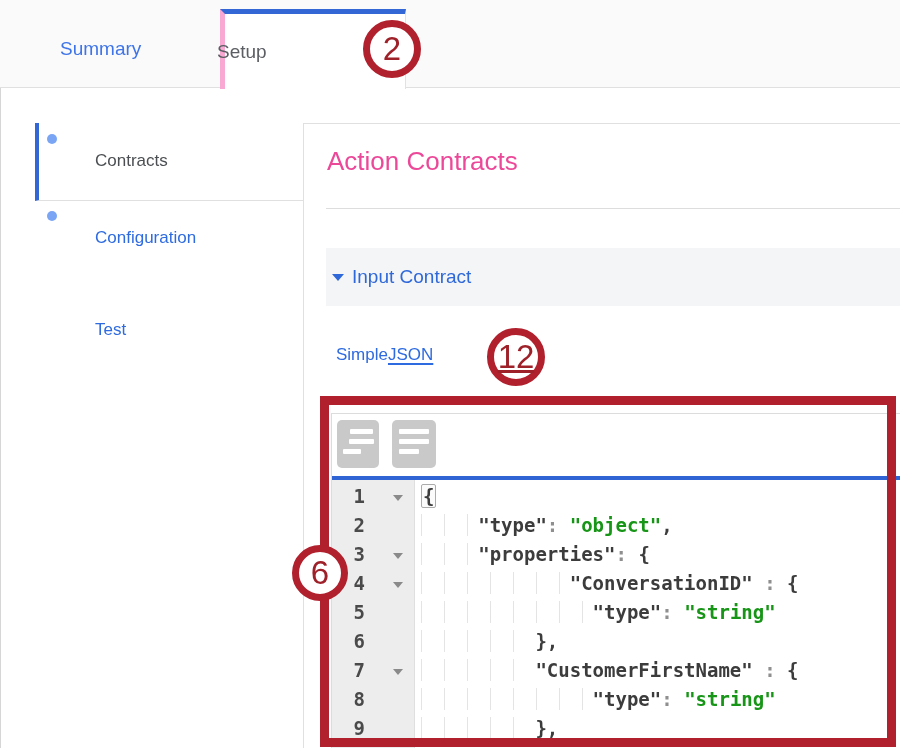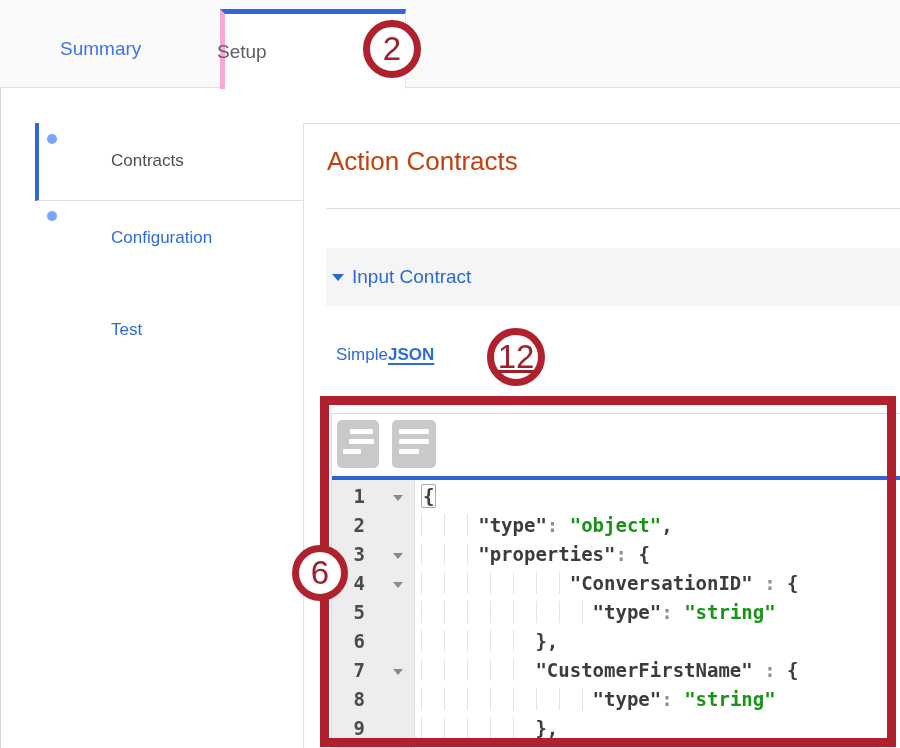--- a/index.html
+++ b/index.html
@@ -21,36 +21,36 @@
   
   .left-edge { left:0; top:88px; width:1px; height:660px; background:#d6d6d6; }
   .content-topline { left:35px; top:123px; width:865px; height:1px; background:#e0e0e0; }
   .sidebar-vline { left:303px; top:123px; width:1px; height:625px; background:#e0e0e0; }
 
   
   .side-item-active { left:35px; top:123px; width:268px; height:78px; background:#ffffff; border-left:4px solid #3367d6; border-bottom:1px solid #e0e0e0; z-index:3; }
   .dot { width:10px; height:10px; border-radius:50%; background:#7aa5f5; }
   .dot-contracts { left:47px; top:134px; z-index:4; }
   .dot-config { left:47px; top:211px; z-index:4; }
-  .side-label { font-size:17px; z-index:4; cursor:pointer;margin-left:16px; }
+  .side-label { font-size:17px; z-index:4; cursor:pointer; }
   .lbl-contracts { left:95px; top:151px; color:#4c4f52; }
   .lbl-config { left:95px; top:228px; color:#2e6be0; }
   .lbl-test { left:95px; top:320px; color:#2e6be0; }
 
   
-  .page-title { left:327px; top:146px; font-size:26px; font-weight:400; color:#c2410c; }
+  .page-title { left:327px; top:146px; font-size:26px; font-weight:400; color:#ec4899; }
   .title-divider { left:326px; top:208px; width:574px; height:1px; background:#dddddd; }
 
   .section-band { left:326px; top:248px; width:574px; height:58px; background:#f4f5f6; display:flex; align-items:center; cursor:pointer;text-align:right; }
   .tri-down { width:0; height:0; border-left:6px solid transparent; border-right:6px solid transparent; border-top:7px solid #2e68d9; margin:0 8px 0 6px; }
   .section-label { font-size:19px; font-weight:500; color:#2e68d9; }
 
   .fmt-toggle { left:336px; top:345px; font-size:17px; z-index:2; }
   .fmt-simple { color:#2e6be0; font-weight:500; cursor:pointer; }
-  .fmt-json { color:#2e6be0; font-weight:700; text-decoration:underline; text-decoration-thickness:2px; text-underline-offset:3px; cursor:pointer; }
+  .fmt-json { color:#2e6be0; font-weight:400; text-decoration:underline; text-decoration-thickness:2px; text-underline-offset:3px; cursor:pointer; }
 
   
   .editor { left:331px; top:413px; width:569px; height:335px; background:#ffffff; border-top:1px solid #dcdcdc; border-left:1px solid #dcdcdc; z-index:5; }
   .ed-toolbar { position:absolute; left:0; top:0; width:100%; height:62px; background:#ffffff; }
   .ed-btn { position:absolute; top:6px; border:none; border-radius:5px; background:#c9c9c9; cursor:pointer; }
   .ed-btn1 { left:5px; width:42px; height:48px; }
   .ed-btn2 { left:60px; width:44px; height:48px; }
   .bar { position:absolute; height:5px; background:#ffffff; border-radius:1px; }
   .b1-1 { left:13px; top:9px;  width:23px; }
   .b1-2 { left:12px; top:19px; width:25px; }

